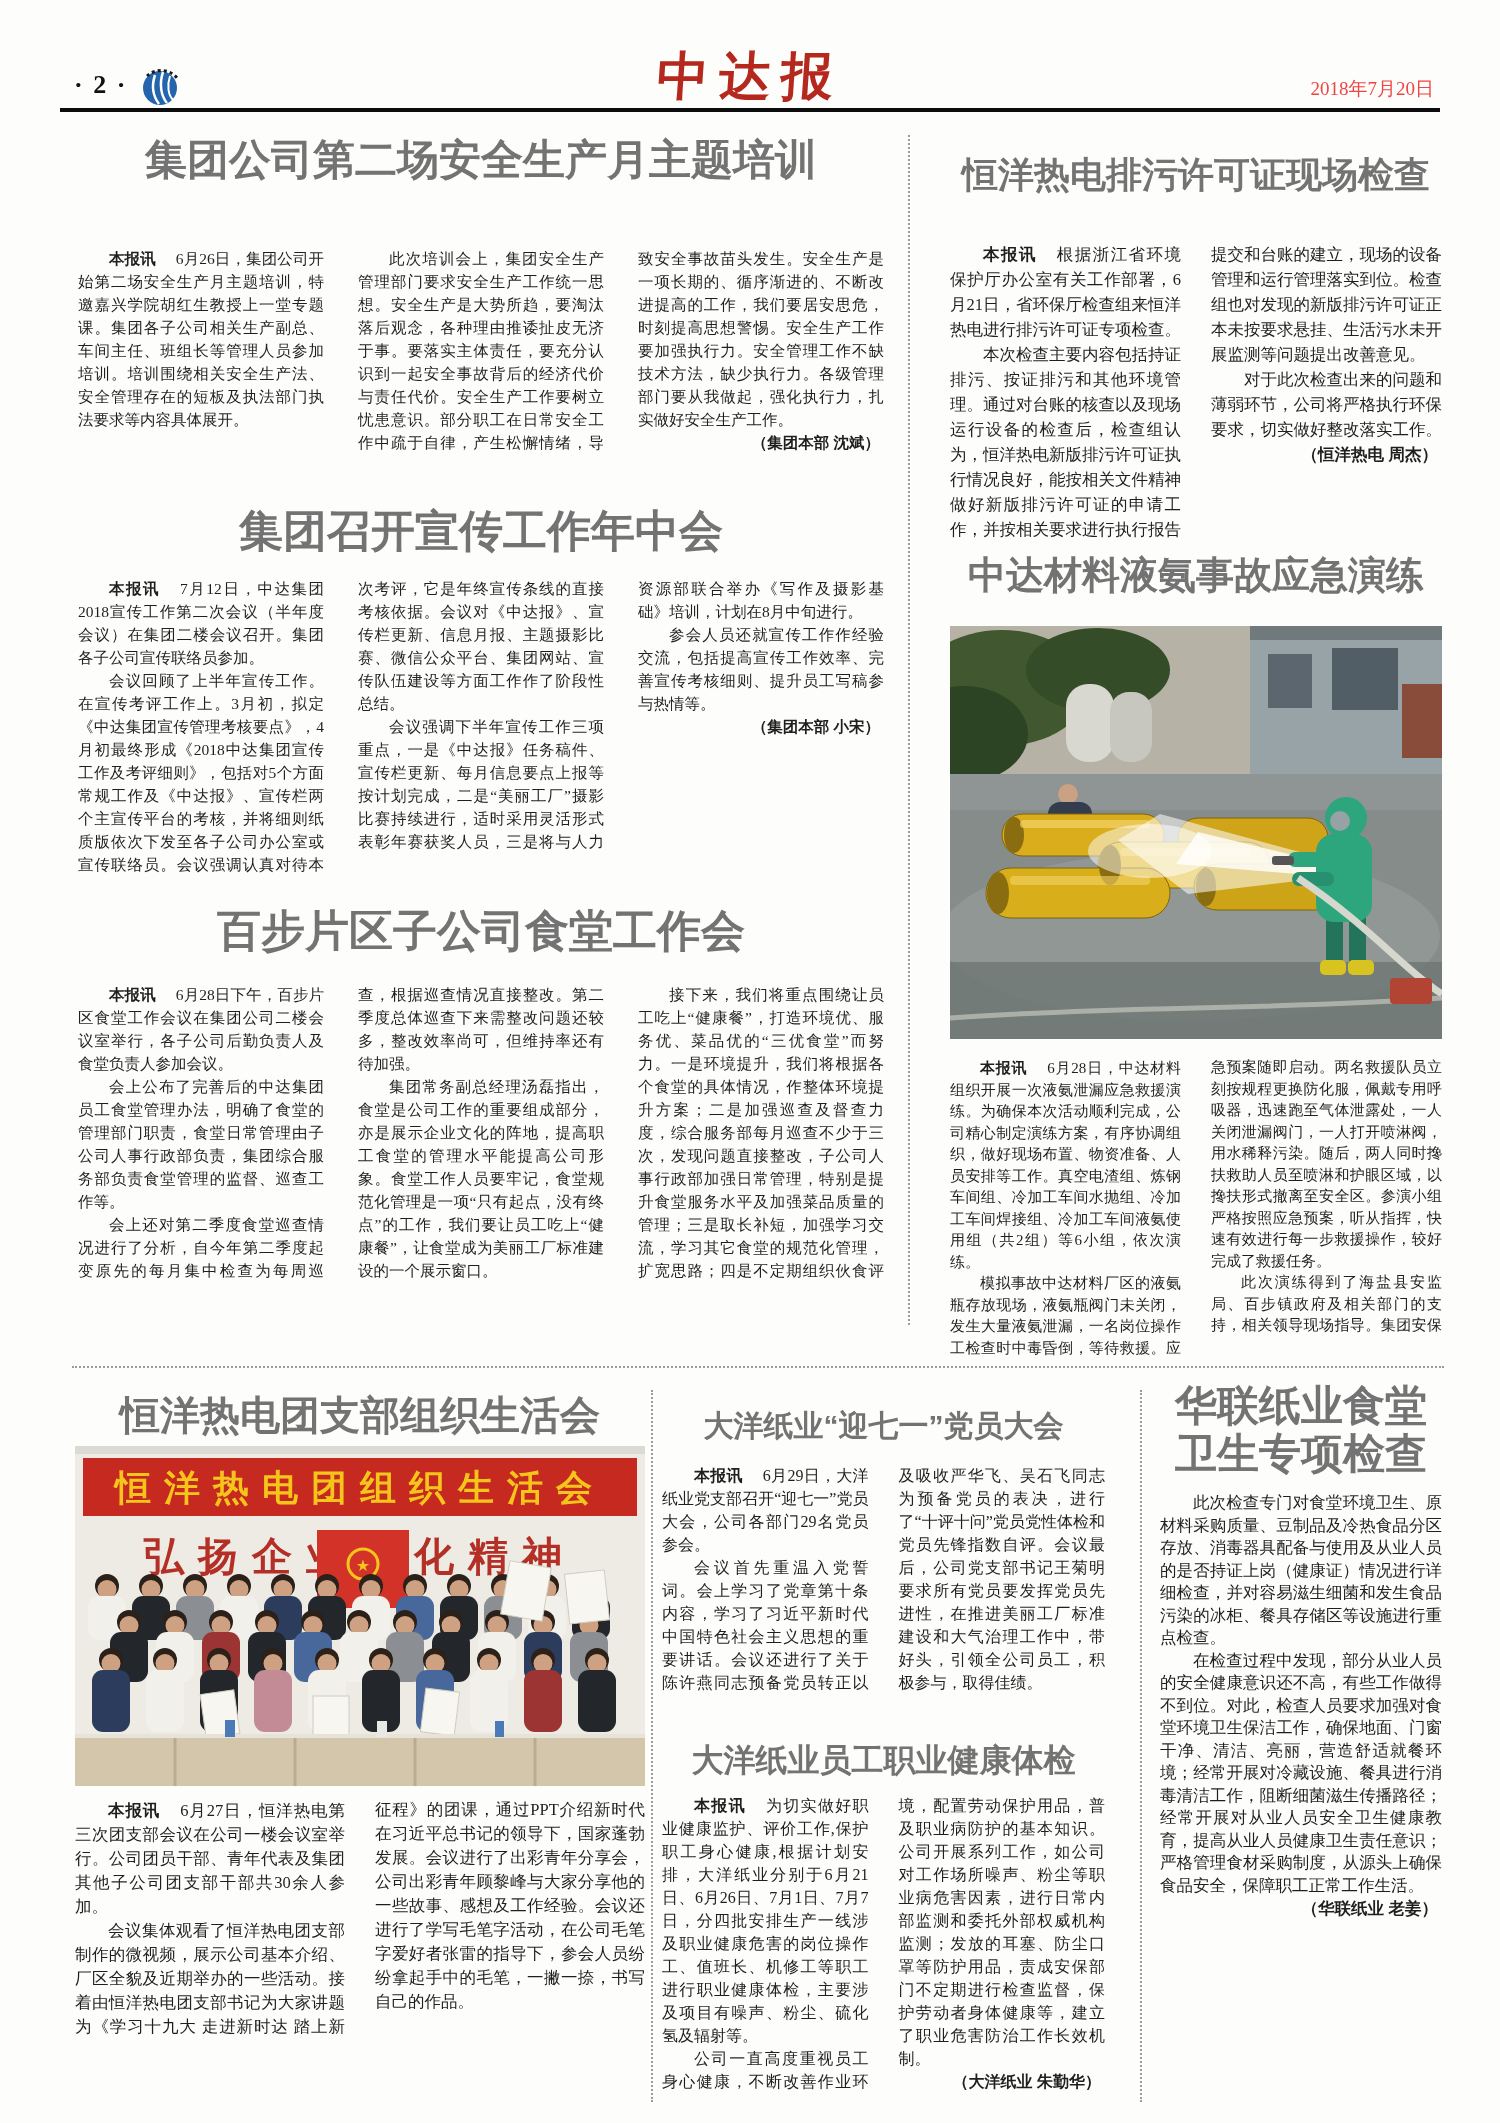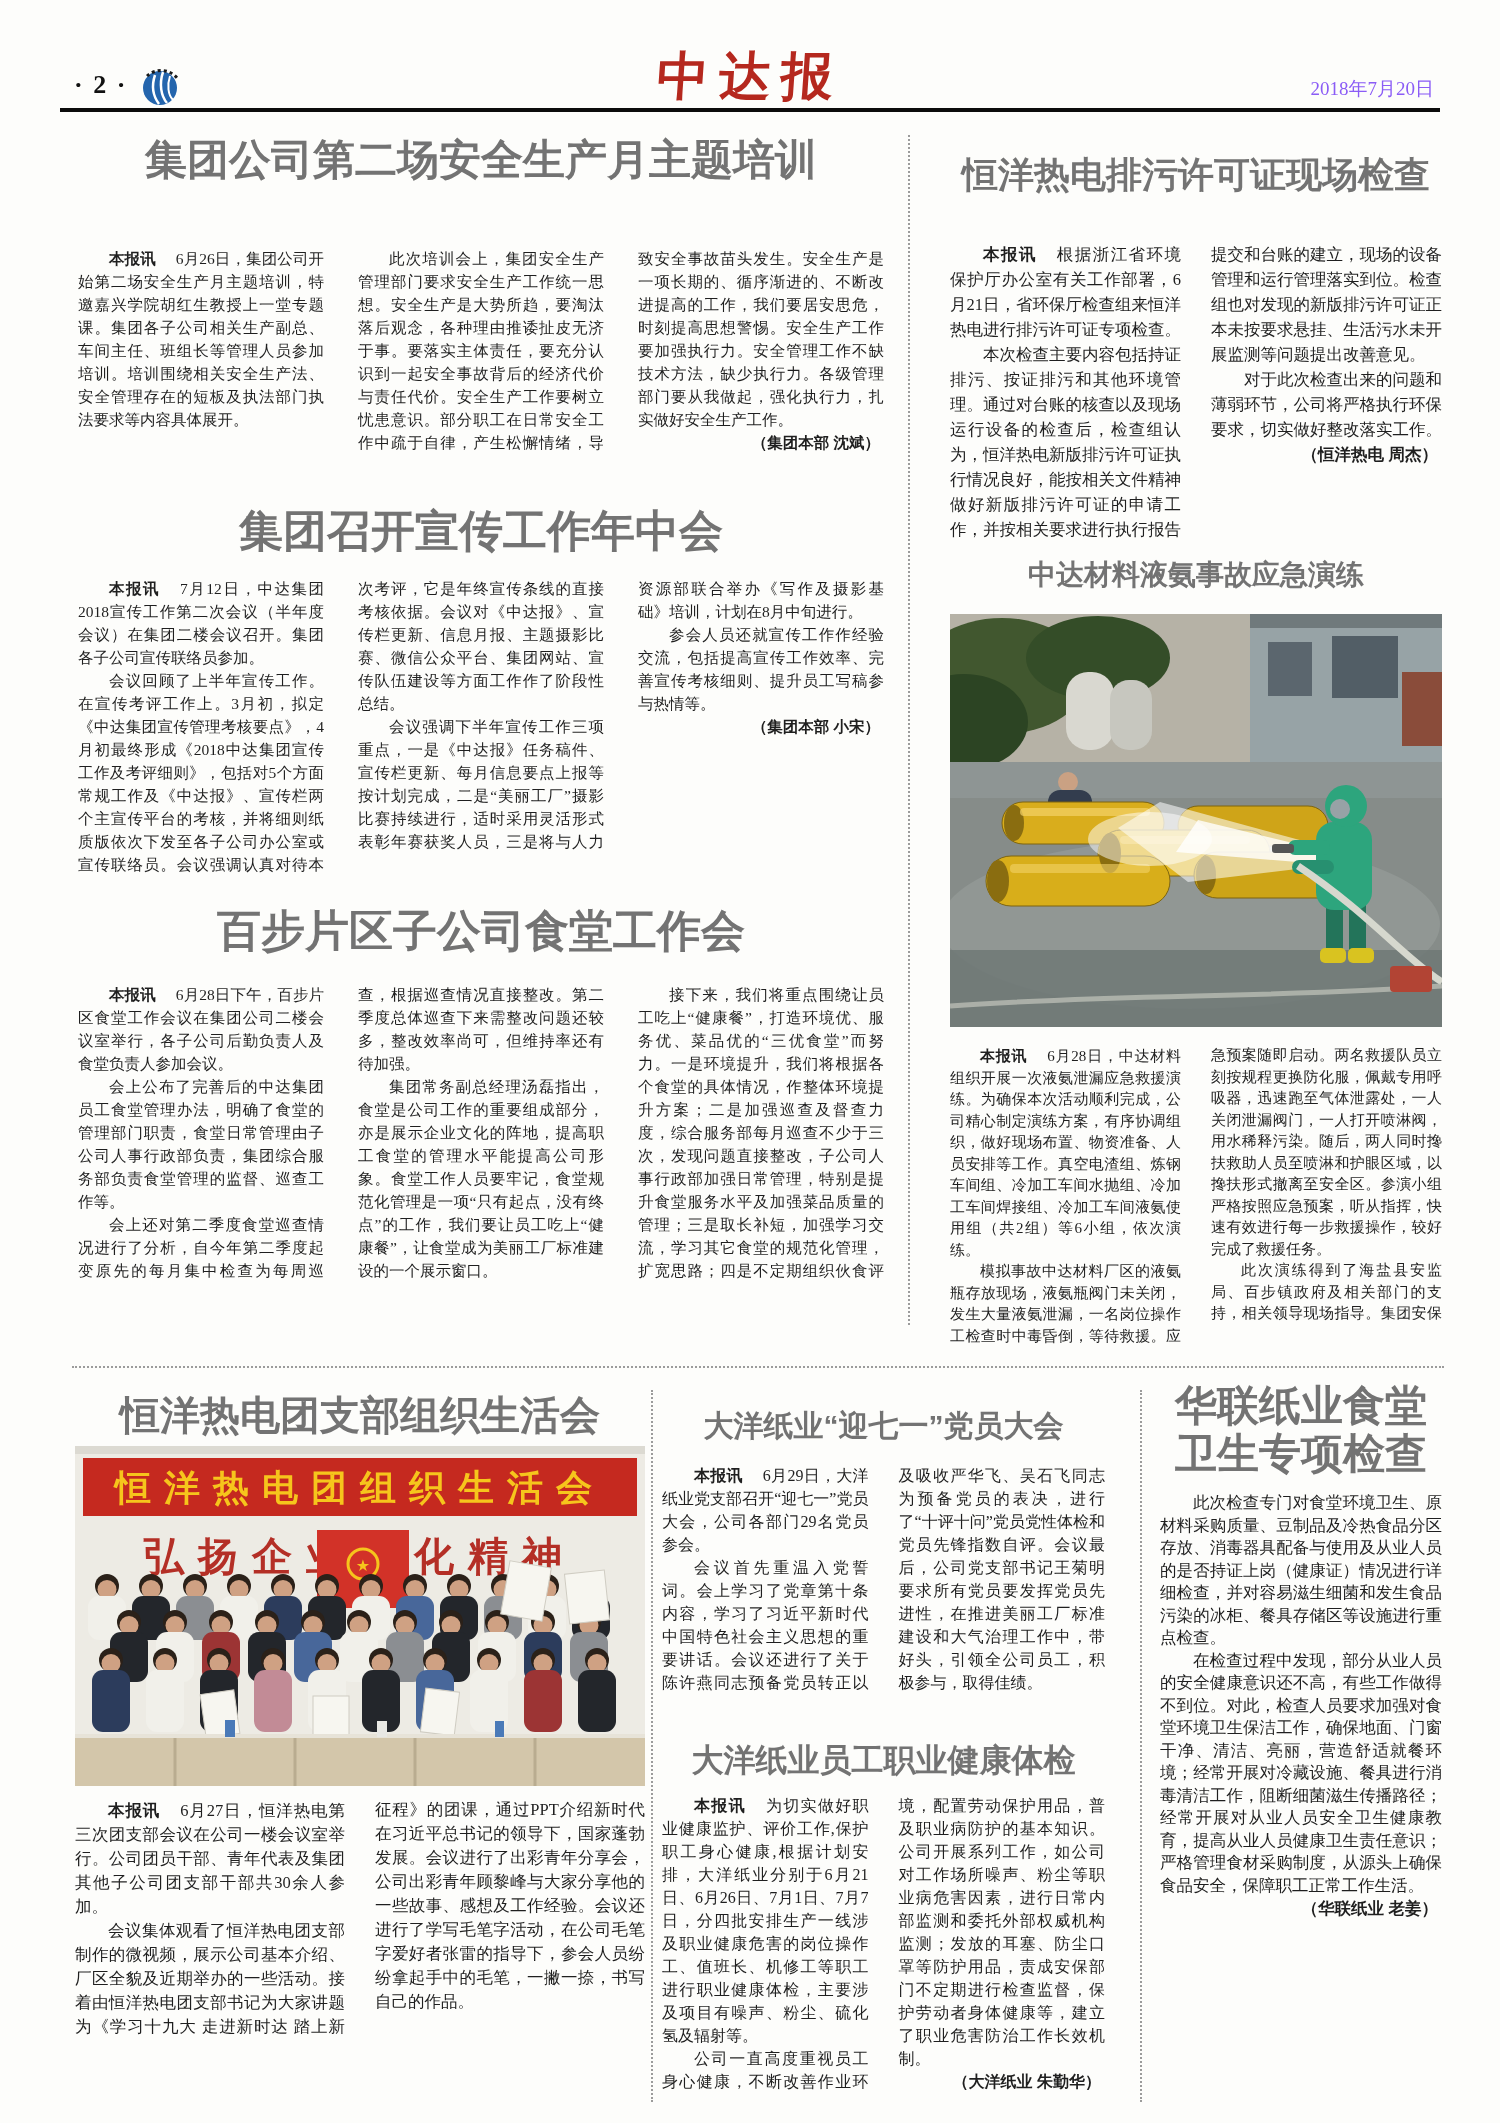--- a/index.html
+++ b/index.html
@@ -4,37 +4,37 @@
 <style>
   html,body{margin:0;padding:0;background:#8a8a8a;}
   .page{position:relative;width:1500px;height:2123px;margin:0 auto;background:#fdfdfb;overflow:hidden;
         font-family:"Liberation Serif","DejaVu Serif",serif;color:#1f1f1f;}
   
   .hdr{position:absolute;left:60px;right:60px;top:50px;height:58px;border-bottom:4px solid #0c0c0c;}
   .hdr-left{position:absolute;left:14px;top:12px;display:flex;align-items:center;gap:10px;}
   .pageno{font-size:26px;font-weight:bold;letter-spacing:2px;color:#111;}
   .masthead{position:absolute;left:50%;top:-8px;transform:translateX(-50%) skewX(-4deg);
             color:#b5281e;font-size:52px;font-weight:bold;letter-spacing:10px;white-space:nowrap;}
-  .hdr-date{position:absolute;right:6px;top:26px;font-size:19px;color:#8b5cf6;}
+  .hdr-date{position:absolute;right:6px;top:26px;font-size:19px;color:#ef4444;}
   
   .art{position:absolute;}
   .art h2{margin:0;text-align:center;font-family:"Liberation Sans","DejaVu Sans",sans-serif;
           font-weight:900;color:#737373;white-space:nowrap;}
   .body{text-align:justify;overflow:hidden;column-fill:auto;}
   .body p{margin:0;text-indent:2em;}
   .lead{font-weight:bold;font-family:"Liberation Sans","DejaVu Sans",sans-serif;padding-right:20px;}
   .sign{font-weight:bold;font-family:"Liberation Sans","DejaVu Sans",sans-serif;text-align:right;padding-right:4px;}
   .cols3{column-count:3;column-gap:34px;}
   .cols2{column-count:2;column-gap:30px;}
   .photo{overflow:hidden;}
   
   .a1{left:78px;top:135px;width:806px;}   .a1 h2{font-size:42px;line-height:50px;margin-bottom:62px;} .a1 .body{height:212px;font-size:15.5px;line-height:23px;}
   .a2{left:950px;top:152px;width:492px;}  .a2 h2{font-size:36px;line-height:46px;margin-bottom:44px;} .a2 .body{height:306px;font-size:16.5px;line-height:25px;}
   .a3{left:78px;top:505px;width:806px;}   .a3 h2{font-size:44px;line-height:52px;margin-bottom:20px;} .a3 .body{height:300px;font-size:15.5px;line-height:23px;}
-  .a4{left:950px;top:552px;width:492px;}  .a4 h2{font-size:28px;line-height:46px;margin-bottom:16px;} .a4 .photo{margin-bottom:14px;} .a4 .body{height:302px;font-size:15px;line-height:21.5px;}
+  .a4{left:950px;top:552px;width:492px;}  .a4 h2{font-size:38px;line-height:46px;margin-bottom:28px;} .a4 .photo{margin-bottom:14px;} .a4 .body{height:302px;font-size:15px;line-height:21.5px;}
   .a5{left:78px;top:905px;width:806px;}   .a5 h2{font-size:44px;line-height:52px;margin-bottom:26px;} .a5 .body{height:302px;font-size:15.5px;line-height:23px;}
   .a6{left:75px;top:1392px;width:570px;}  .a6 h2{font-size:40px;line-height:46px;margin-bottom:8px;}  .a6 .photo{margin-bottom:8px;} .a6 .body{height:262px;font-size:16.5px;line-height:24px;}
   .a7{left:662px;top:1406px;width:443px;} .a7 h2{font-size:30px;line-height:40px;margin-bottom:18px;} .a7 .body{height:252px;font-size:16px;line-height:23px;}
   .a8{left:662px;top:1740px;width:443px;} .a8 h2{font-size:32px;line-height:40px;margin-bottom:14px;text-align:center;} .a8 .body{height:300px;font-size:16px;line-height:23px;}
   .a9{left:1160px;top:1382px;width:282px;}.a9 h2{font-size:42px;line-height:48px;margin-bottom:14px;} .a9 .body{height:606px;font-size:16.5px;line-height:22.5px;}
   
   .dv{position:absolute;border-left:2px dotted #9b9b9b;width:0;}
   .dv1{left:908px;top:135px;height:1190px;}
   .dv2{left:651px;top:1390px;height:712px;}
   .dv3{left:1140px;top:1390px;height:712px;}

